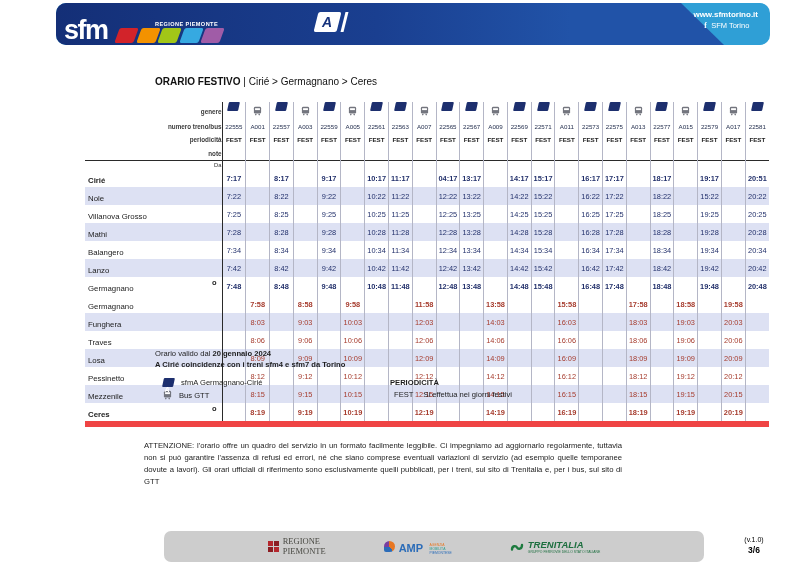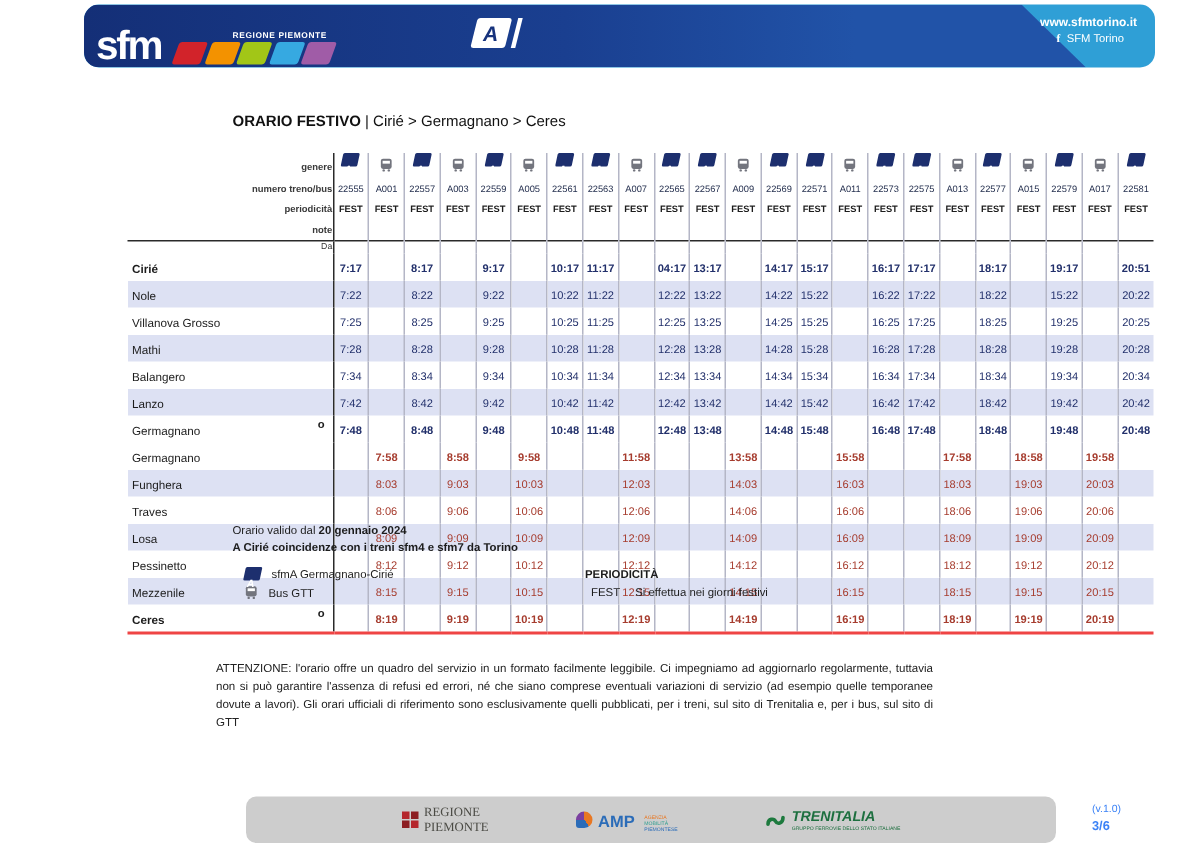--- a/index.html
+++ b/index.html
@@ -54,21 +54,21 @@
   .srow td{height:11.8px;}
   .tcell{border-left:1px solid #b4b6c6;text-align:center;font-size:7.4px;}
   .srow.train .tcell{color:#22306b;}
   .srow.bus .tcell{color:#a63c2e;}
   .tb .tcell{font-weight:bold;}
   .lav td{background:#dde1f3;}
   .sname{position:relative;}
   .nm{padding-left:3px;font-size:7.8px;color:#1c1c1c;}
   .nb .nm{font-weight:bold;}
   .mk{position:absolute;right:5px;top:1px;font-size:7.5px;font-weight:bold;color:#1c1c1c;}
-  .last td{border-bottom:2px solid #ef4444;}
+  .last td{border-bottom:6px solid #ef4444;}
   .tico{display:inline-block;width:11px;height:9px;background:#1d2f6e;transform:skewX(-12deg);
         border-radius:1px;text-align:center;}
   .tico i{display:inline-block;transform:skewX(12deg);color:#fff;font-weight:bold;
           font-style:italic;font-size:7px;line-height:9px;}
 
   
   .validity{position:absolute;left:155px;top:348px;font-size:7.6px;color:#1c1c1c;line-height:1.5;}
   .legend{position:absolute;left:163px;top:378px;}
   .legend-row{display:flex;align-items:center;margin-bottom:3px;}
   .legend-row .lbl{margin-left:7px;font-size:7.6px;color:#1c1c1c;text-align:right;}
@@ -90,21 +90,21 @@
   .rp-squares i.d{background:#8c1d22;}
   .rp-text{font-family:"Liberation Serif",serif;font-size:8.5px;line-height:1.1;color:#4a4a44;}
   .amp-swirl{width:11px;height:11px;border-radius:50% 50% 50% 2px;
              background:conic-gradient(#e87722 0 40%,#2b6cb8 40% 75%,#7a3fa0 75% 100%);margin-right:4px;}
   .amp-name{color:#2b6cb8;font-weight:bold;font-size:11px;line-height:10px;}
   .amp-sub{font-size:3.4px;line-height:1.2;margin-left:2px;}
   .amp-sub .s1{color:#e87722;}.amp-sub .s2{color:#2a9d8f;}.amp-sub .s3{color:#2b6cb8;}
   .tren-text{margin-left:4px;}
   .tren-name{color:#1d6f3f;font-weight:bold;font-style:italic;font-size:9.5px;line-height:9px;}
   .tren-sub{font-size:3.4px;color:#1d6f3f;margin-top:1px;}
-  .version{position:absolute;left:728px;top:536px;width:52px;text-align:left;color:#3b82f6;}
+  .version{position:absolute;left:728px;top:536px;width:52px;text-align:center;color:#000000;}
   .vtxt{font-size:7px;}
   .pnum{font-size:8.5px;font-weight:bold;margin-top:2px;}
 </style>
 </head>
 <body>
 
 <div class="banner">
   <div class="banner-dark"></div>
   <div class="brand">
     <div class="brand-row">

